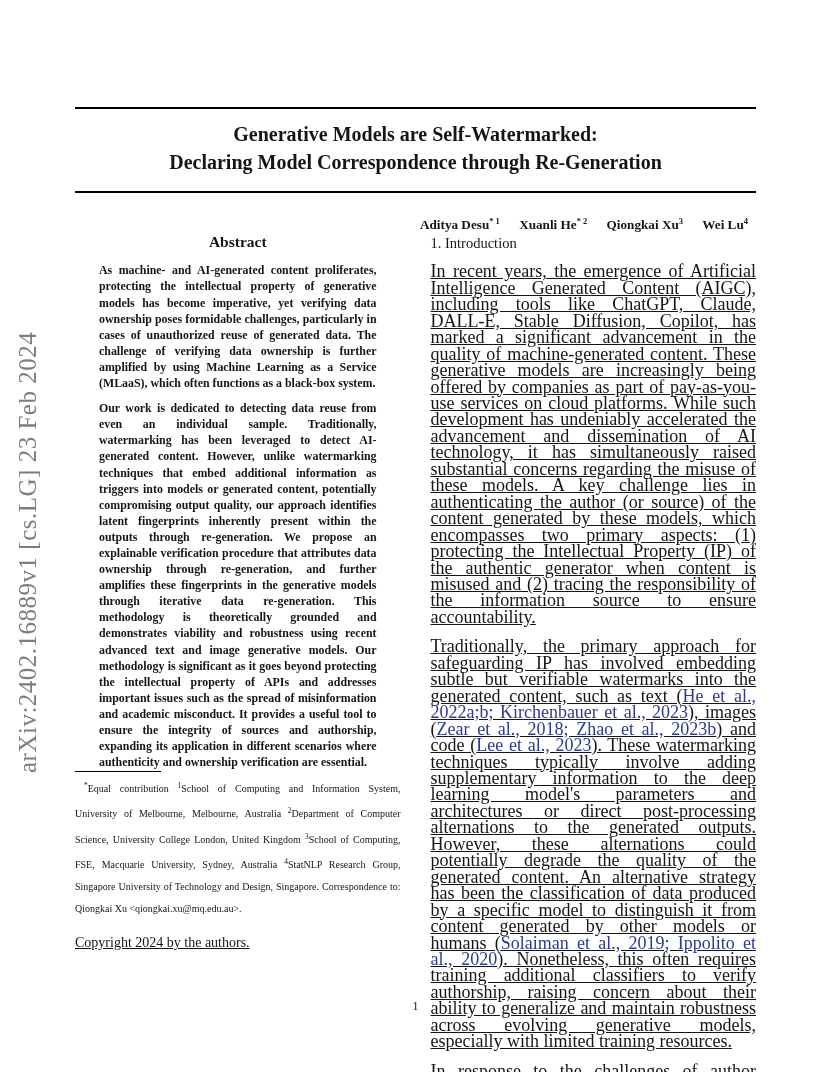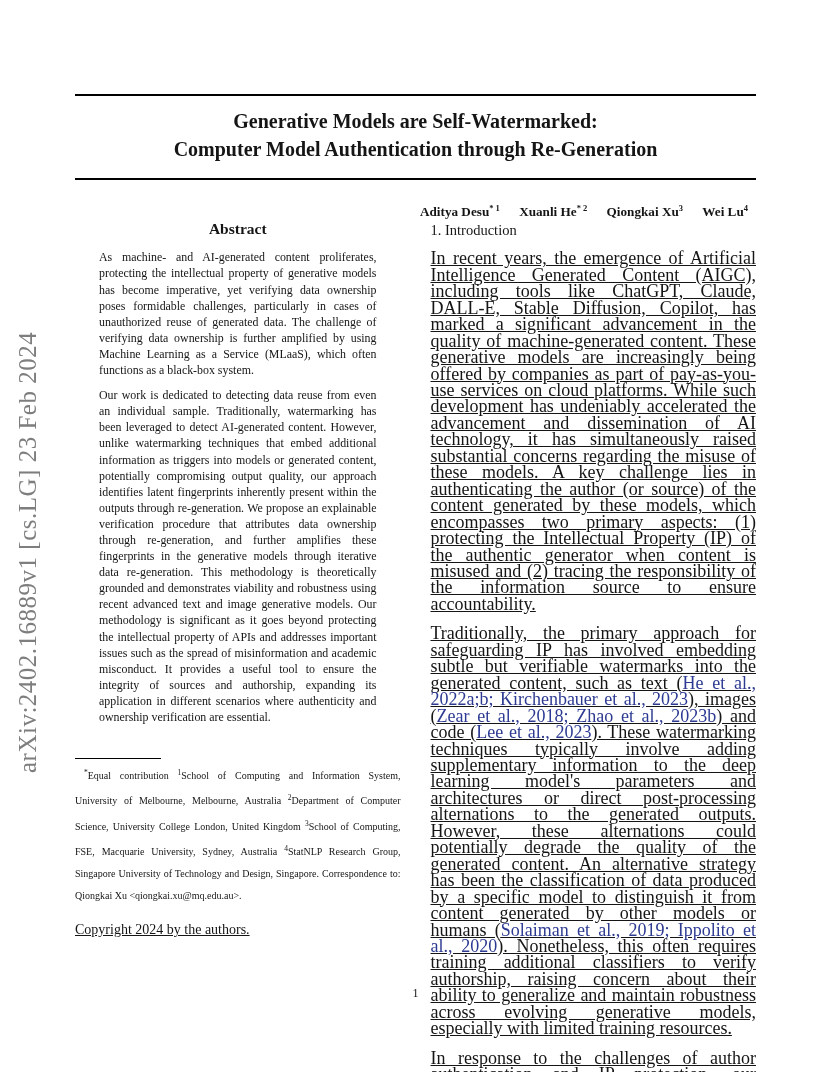--- a/index.html
+++ b/index.html
@@ -25,21 +25,21 @@
     writing-mode: vertical-rl;
     transform: rotate(180deg);
     font-size: 25px;
     color: #7e7e7e;
     letter-spacing: 0.5px;
     white-space: nowrap;
   }
   .content {
     position: absolute;
     left: 75px;
-    top: 0;
+    top: 13px;
     width: 681px;
     height: 1016px;
   }
   .rule { border: 0; border-top: 2.4px solid #000; margin: 0; }
   .rule-top { margin-top: 94px; }
   .rule-mid { margin-top: 15px; }
   .paper-title {
     margin-top: 12px;
     text-align: center;
     font-weight: bold;
@@ -65,21 +65,21 @@
     text-align: center;
     font-size: 15.5px;
     font-weight: bold;
   }
   .abstract-body { padding: 0 24px; }
   .abstract-body p {
     margin: 0 0 9px 0;
     font-size: 11.9px;
     line-height: 16.1px;
     text-align: justify;
-    hyphens: auto; -webkit-hyphens: auto;
+    hyphens: auto; font-weight: bold; -webkit-hyphens: auto;
   }
   .footnote-block { position: absolute; left: 0; right: 0; bottom: 0; }
   .footnote-rule { border: 0; border-top: 1px solid #000; width: 86px; margin: 0 0 3px 0; }
   .footnote-text {
     font-size: 10px;
     line-height: 22px;
     text-align: justify;
     text-indent: 9px;
     hyphens: auto; -webkit-hyphens: auto;
     margin: 0;
@@ -113,21 +113,21 @@
 <div class="page">
 
   <div class="arxiv-watermark">arXiv:2402.16889v1  [cs.LG]  23 Feb 2024</div>
 
   <div class="content">
 
     <hr class="rule rule-top">
 
     <div class="paper-title">
       <div>Generative Models are Self-Watermarked:</div>
-      <div>Computer Model Authentication through Re-Generation</div>
+      <div>Declaring Model Correspondence through Re-Generation</div>
     </div>
 
     <hr class="rule rule-mid">
 
     <div class="authors-row">
       <span class="author"><span>Aditya Desu</span><sup>* 1</sup></span>
       <span class="author"><span>Xuanli He</span><sup>* 2</sup></span>
       <span class="author"><span>Qiongkai Xu</span><sup>3</sup></span>
       <span class="author"><span>Wei Lu</span><sup>4</sup></span>
     </div>

